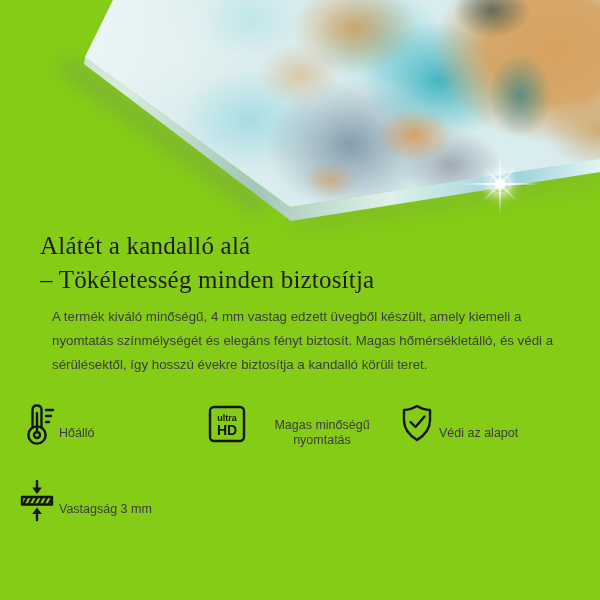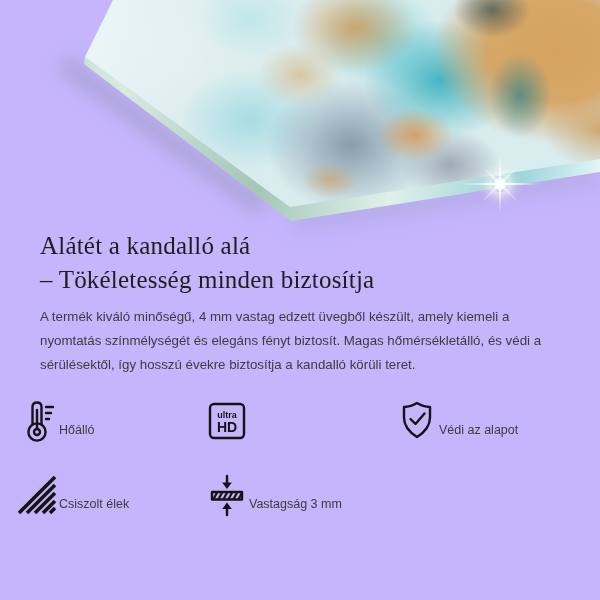--- a/index.html
+++ b/index.html
@@ -1,21 +1,21 @@
 <!DOCTYPE html>
 <html><head>
 <meta charset="utf-8">
 <style>
   html,body{margin:0;padding:0;}
   body{
     width:600px;height:600px;background:#ffffff;overflow:hidden;
     font-family:"Liberation Sans",sans-serif;
     -webkit-font-smoothing:antialiased;
   }
-  .page{position:relative;width:600px;height:600px;background:#c4b5fd;}
+  .page{position:relative;width:600px;height:600px;background:#84cc16;}
 
   
   .hero{position:absolute;left:0;top:0;width:600px;height:240px;}
   .shadow{position:absolute;border-radius:12px;}
   .shadow-left{
     left:62px;top:54px;width:250px;height:16px;
     background:rgba(105,115,120,0.30);filter:blur(9px);
     transform:rotate(36deg);transform-origin:left center;
   }
   .shadow-right{
@@ -65,21 +65,21 @@
     box-shadow:0 0 12px 4px rgba(255,255,255,0.95);}
 
   
   .heading{
     position:absolute;left:40px;top:229px;margin:0;
     font-family:"Liberation Serif","DejaVu Serif",serif;font-weight:400;
     font-size:25px;line-height:34px;color:#1e1e1e;letter-spacing:.2px;
   }
   .heading span{display:block;}
   .desc{
-    position:absolute;left:40px;top:305px;width:526px;margin:0;
+    position:absolute;left:52px;top:305px;width:526px;margin:0;
     font-size:13.3px;line-height:24px;color:#3d3d3d;
   }
 
   
   .features{
     position:absolute;left:15px;top:396px;width:570px;
     display:grid;grid-template-columns:repeat(3,190px);row-gap:27px;
   }
   .feature{display:flex;align-items:center;text-align:center;}
   .icon-box{height:47px;display:flex;align-items:flex-end;justify-content:center;}
@@ -133,47 +133,34 @@
     </div>
 
     <div class="feature">
       <div class="icon-box">
         <svg width="44" height="44" viewBox="0 0 44 44">
           <rect class="stk" x="5" y="5" width="34" height="34" rx="4" stroke-width="2.6"></rect>
           <text class="svgtxt" x="22" y="18.5" font-size="9" font-weight="700">ultra</text>
           <text class="svgtxt" x="22" y="32.5" font-size="14" font-weight="800">HD</text>
         </svg>
       </div>
+      <div class="label">Magas minőségű nyomtatás</div>
     </div>
 
     <div class="feature">
       <div class="icon-box">
         <svg width="44" height="44" viewBox="0 0 44 44">
           <path class="stk" d="M22,4 C26,6.5 30,7.8 35,8 V18.5 C35,27 30,33 22,38 C14,33 9,27 9,18.5 V8 C14,7.8 18,6.5 22,4 Z"></path>
           <polyline class="stk" points="15.5,20 20.5,25 29.5,14.5"></polyline>
         </svg>
       </div>
       <div class="label">Védi az alapot</div>
     </div>
 
 
-    <div class="feature">
-      <div class="icon-box">
-        <svg width="44" height="44" viewBox="0 0 44 44">
-          <g stroke="#141414" stroke-width="3.6" stroke-linecap="butt">
-            <line x1="4" y1="40" x2="40" y2="4"></line>
-            <line x1="12" y1="40" x2="40" y2="12"></line>
-            <line x1="20" y1="40" x2="40" y2="20"></line>
-            <line x1="28" y1="40" x2="40" y2="28"></line>
-            <line x1="35" y1="40" x2="40" y2="35"></line>
-          </g>
-        </svg>
-      </div>
-      <div class="label">Csiszolt élek</div>
-    </div>
 
     <div class="feature">
       <div class="icon-box">
         <svg width="44" height="44" viewBox="0 0 44 44">
           <defs>
             <clipPath id="tkclip">
                 <rect x="7.5" y="19" width="29" height="7.5"></rect>
               </clipPath>
           </defs>
           <line class="stk" x1="22" y1="3" x2="22" y2="10"></line>

